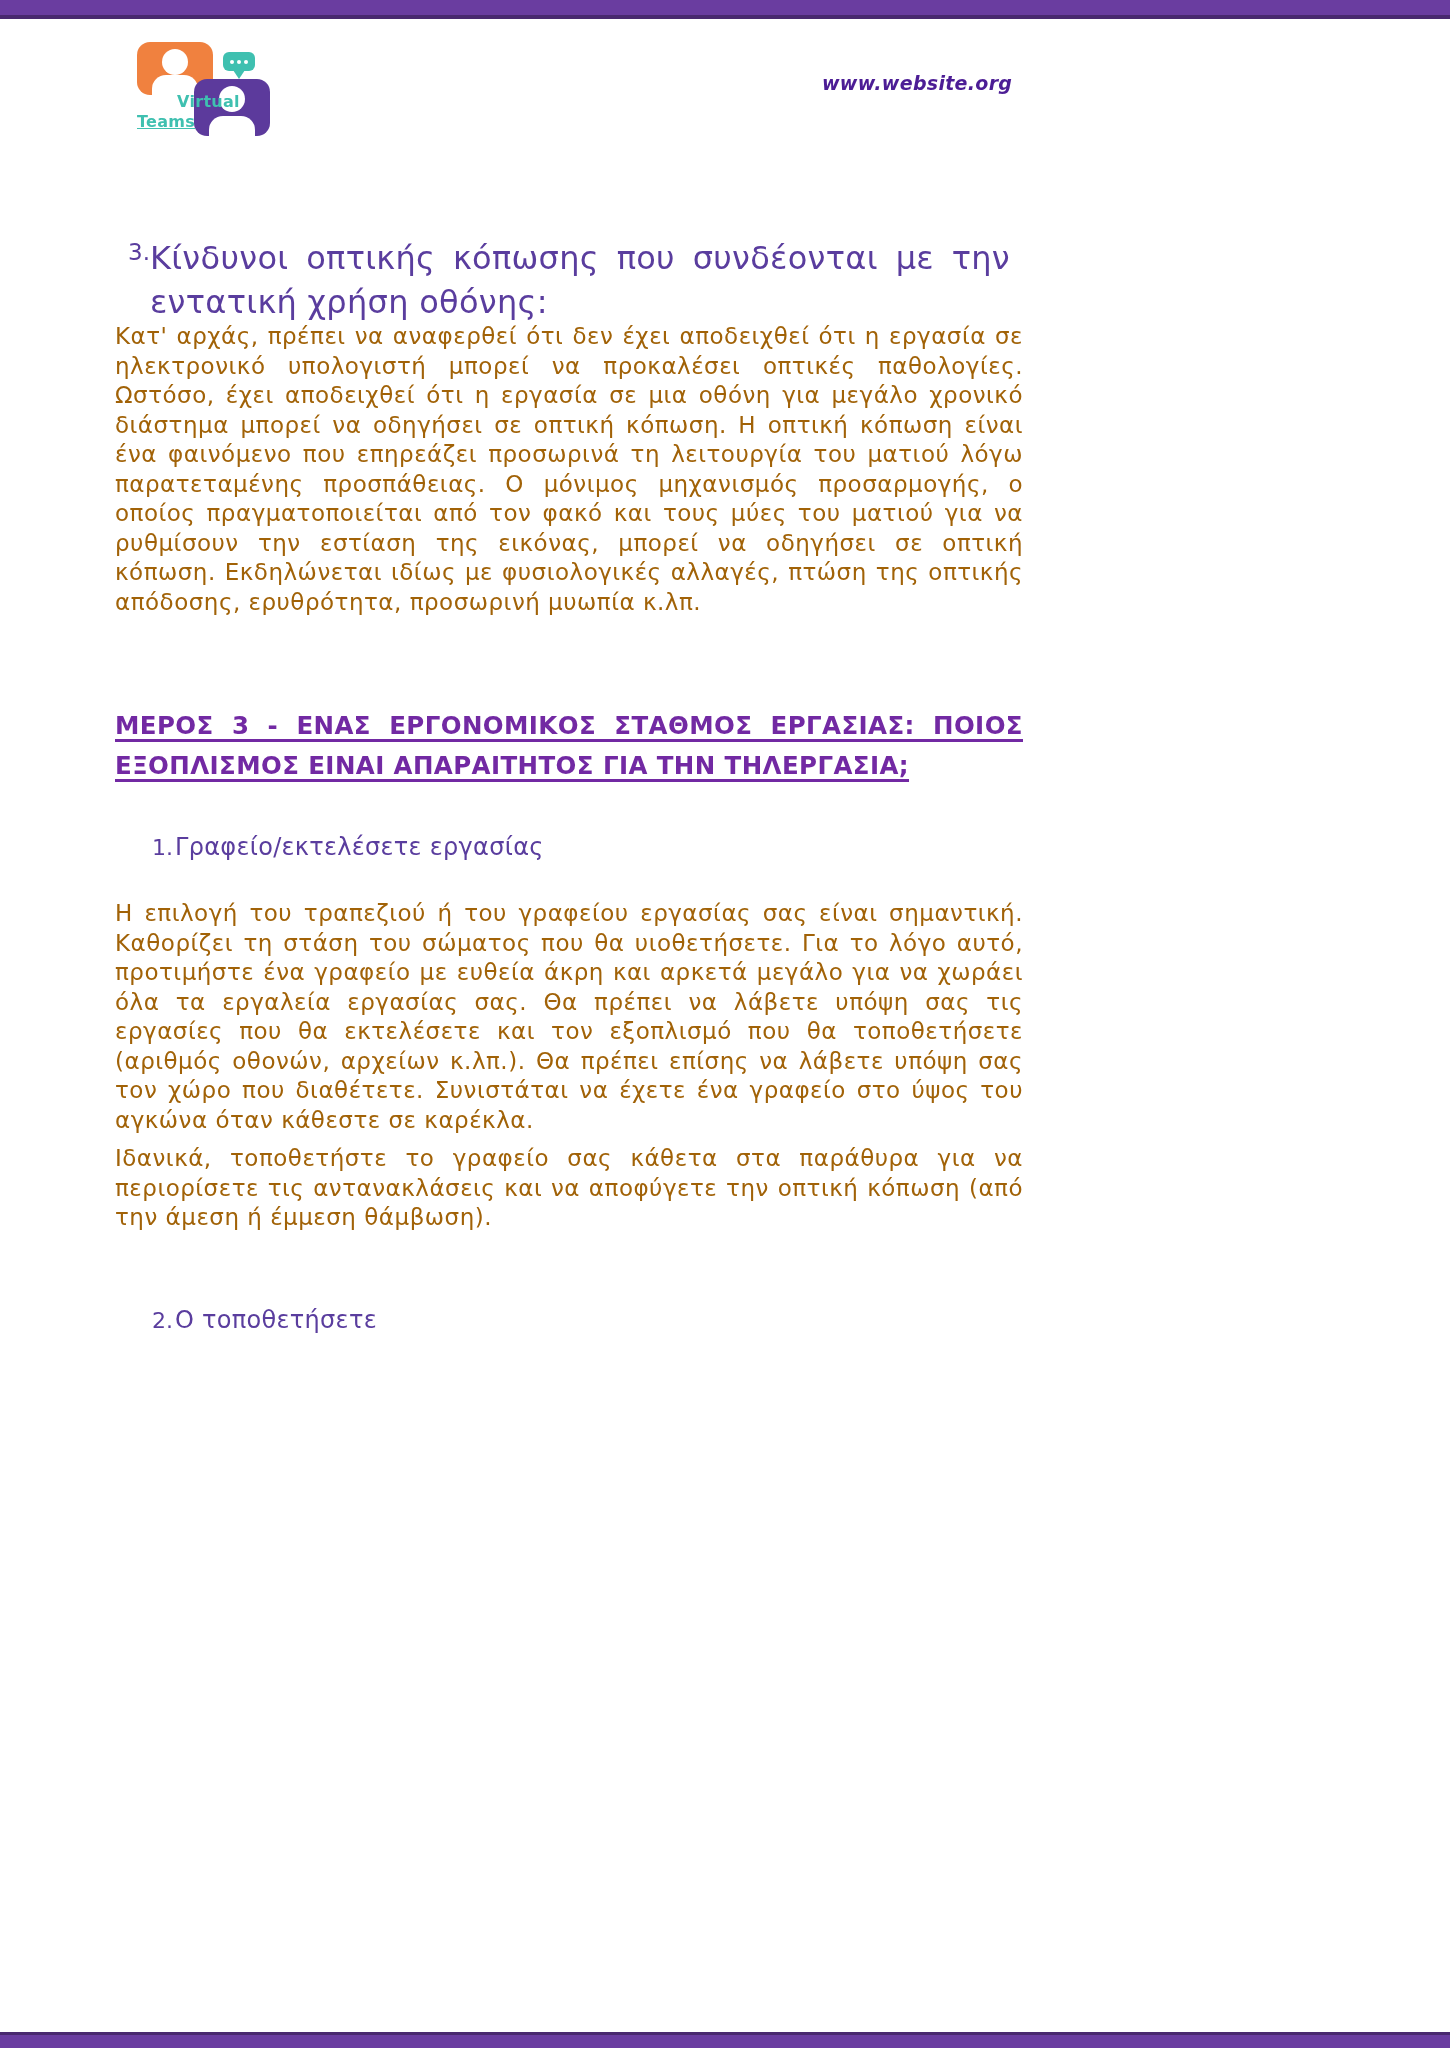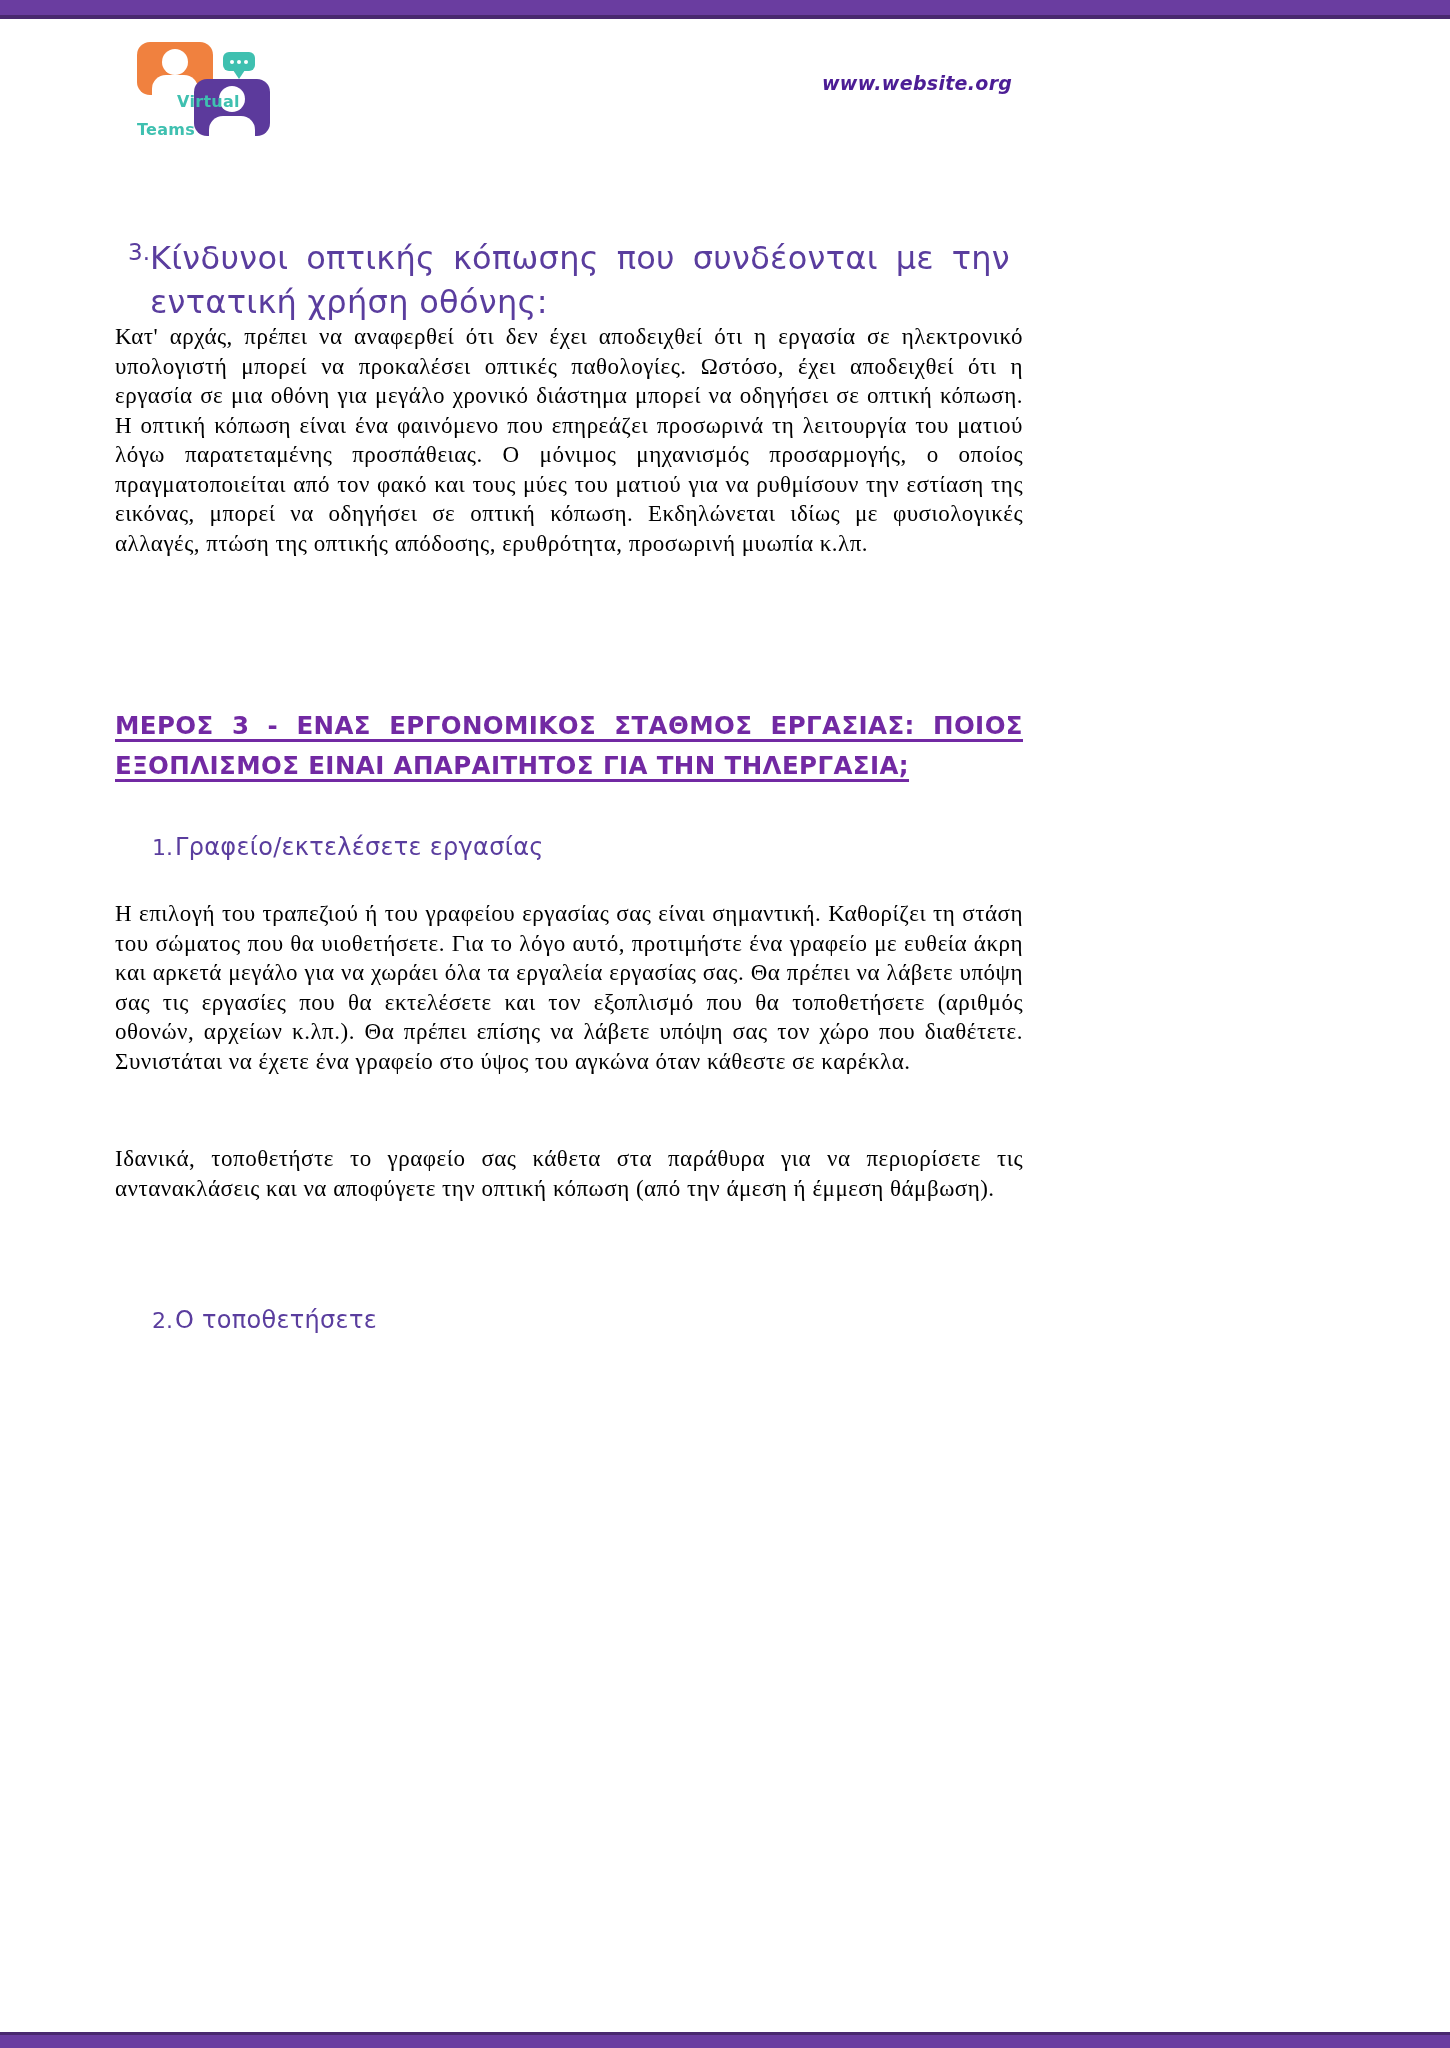--- a/index.html
+++ b/index.html
@@ -25,35 +25,35 @@
   .bubble{position:absolute;left:86px;top:10px;width:32px;height:19px;
     border-radius:6px;background:#3fc0b0;display:flex;align-items:center;
     justify-content:center;gap:3px;}
   .bubble .dot{width:4px;height:4px;border-radius:50%;background:#fff;}
   .bubble-tail{position:absolute;left:96px;top:28px;width:0;height:0;
     border-left:6px solid transparent;border-right:6px solid transparent;
     border-top:9px solid #3fc0b0;}
   .logo-word{position:absolute;left:0;color:#3fc0b0;font-weight:bold;
     font-size:16px;letter-spacing:.3px;}
   .logo-word1{top:50px;margin-left:40px;}
-  .logo-word2{top:78px;}
+  .logo-word2{top:70px;text-decoration:underline;}
 
   
   .website-url{position:absolute;left:822px;top:72px;color:#4c1d95;
     font-weight:bold;font-style:italic;font-size:19px;letter-spacing:.3px;}
 
   
   .block{position:absolute;left:115px;width:908px;}
   .num-heading{display:flex;color:#5a3d9e;}
   .heading-3{top:236px;padding-left:13px;width:895px;box-sizing:border-box;}
   .heading-3 .num{font-size:23px;line-height:32px;flex:0 0 17px;}
   .heading-3 .txt{flex:1;font-size:32px;line-height:44px;text-align:justify;
     letter-spacing:.3px;}
   .body-par{font-size:23px;line-height:29.5px;letter-spacing:.5px;
-    color:#000000;text-align:justify;font-family:Liberation Serif, serif;}
+    color:#a16207;text-align:justify;}
   .intro{top:322px;}
   .part-heading{top:706px;color:#7229a3;font-weight:bold;font-size:24.5px;
     line-height:40px;text-align:justify;letter-spacing:.4px;
     text-decoration:underline;text-decoration-thickness:2.5px;text-underline-offset:5px;}
   .sec-heading{padding-left:37px;align-items:baseline;}
   .sec-heading .num{font-size:22px;flex:0 0 23px;}
   .sec-heading .title{font-size:24px;letter-spacing:.3px;}
   .sec1{top:833px;}
   .s1p1{top:879px;margin-top:20px;}
   .s1p2{top:1144px;}

